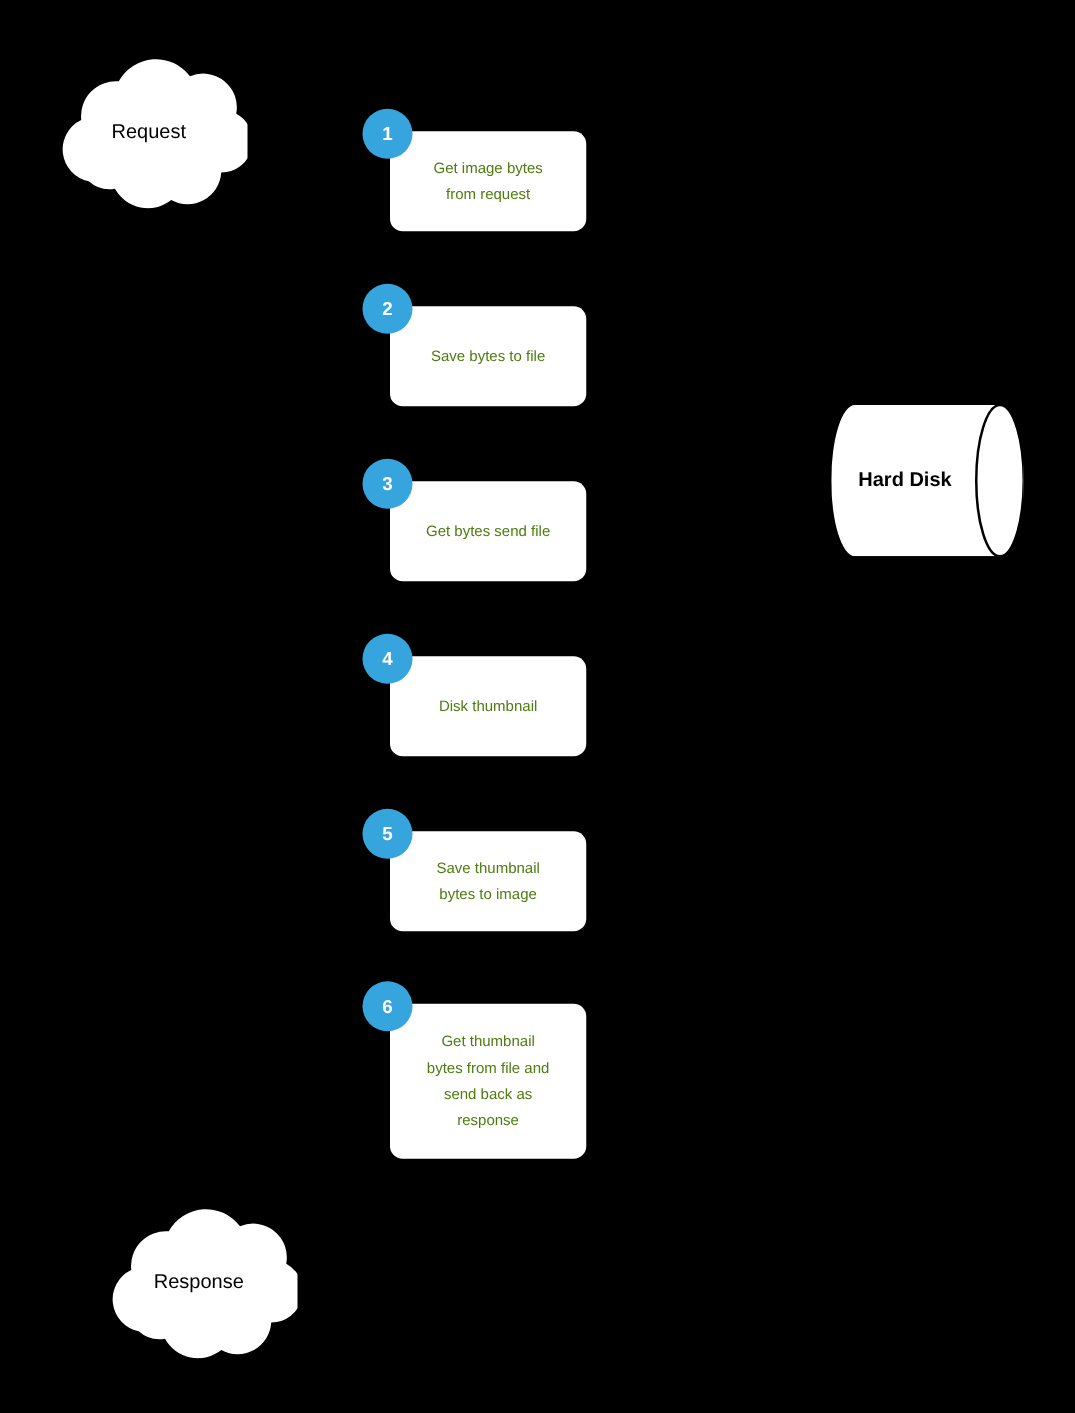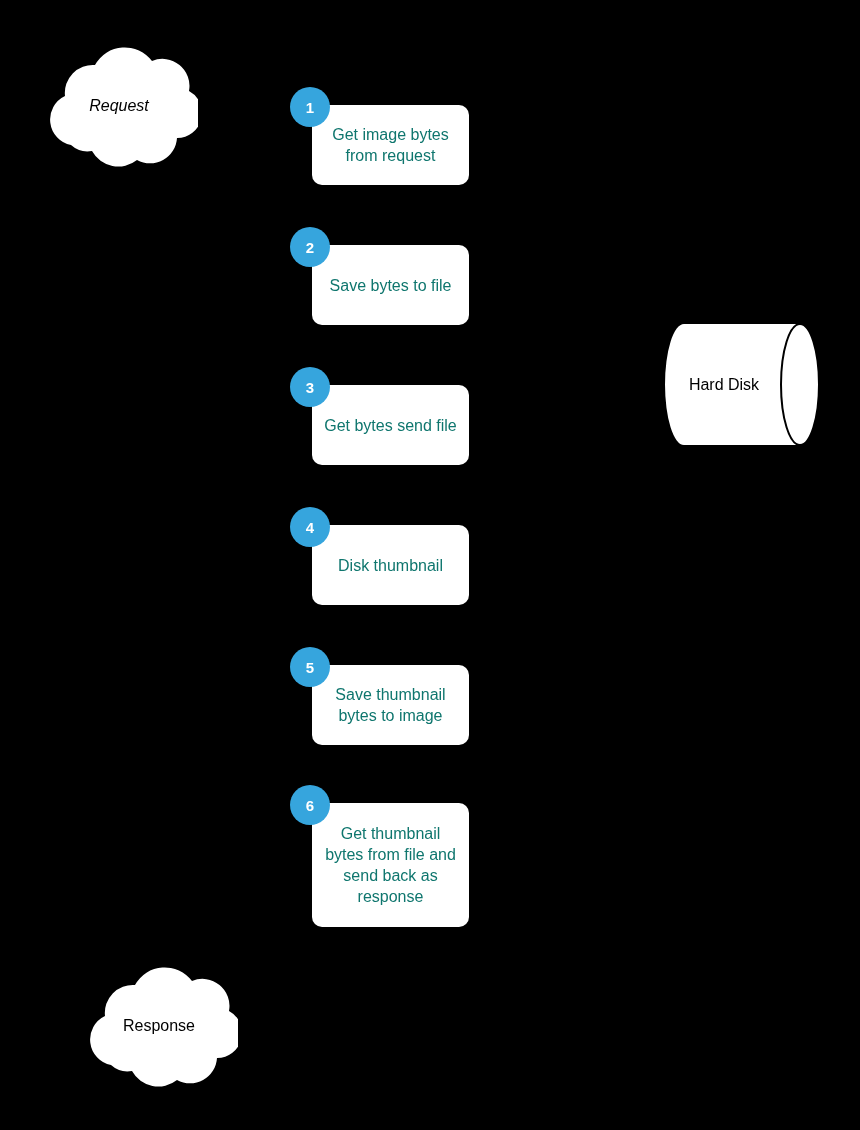--- a/index.html
+++ b/index.html
@@ -58,22 +58,22 @@
   .step-text {
     position: absolute;
     left: 0;
     top: 0;
     width: 100%;
     height: 100%;
     display: flex;
     align-items: center;
     justify-content: center;
     text-align: center;
-    color: #0f766e;
-    font-size: 16px;
+    color: #4d7c0f;
+    font-size: 12px;
     line-height: 21px;
     padding: 0 6px;
     box-sizing: border-box;
     white-space: pre-line;
   }
   .step-badge {
     position: absolute;
     left: -22px;
     top: -18px;
     width: 40px;
@@ -85,20 +85,21 @@
     font-weight: bold;
     display: flex;
     align-items: center;
     justify-content: center;
     z-index: 3;
   }
 
   
   .cylinder {
     position: absolute;
+    font-weight: bold;
   }
   .cylinder svg {
     display: block;
   }
   .cylinder-label {
     position: absolute;
     left: 0;
     top: 0;
     width: 100%;
     height: 100%;
@@ -123,21 +124,21 @@
       <path d="M31 100
                a26 26 0 0 1 -6 -49
                a28 28 0 0 1 30 -31
                a34 34 0 0 1 57 -4
                a27 27 0 0 1 37 30
                a25 25 0 0 1 -12 47
                a27 27 0 0 1 -40 22
                a30 30 0 0 1 -45 -9
                a25 25 0 0 1 -21 -6 Z" fill="#ffffff"></path>
     </svg>
-    <div class="cloud-label" style="top: 52px; font-style: italic;">Request</div>
+    <div class="cloud-label" style="top: 52px;">Request</div>
   </div>
 
   <div class="cloud" id="cloud-response" style="left: 80px; top: 964px; width: 158px; height: 123px;">
     <svg viewBox="0 0 158 123" width="158" height="123">
       <path d="M31 101
                a26 26 0 0 1 -6 -49
                a28 28 0 0 1 30 -31
                a34 34 0 0 1 57 -4
                a27 27 0 0 1 37 30
                a25 25 0 0 1 -12 47

